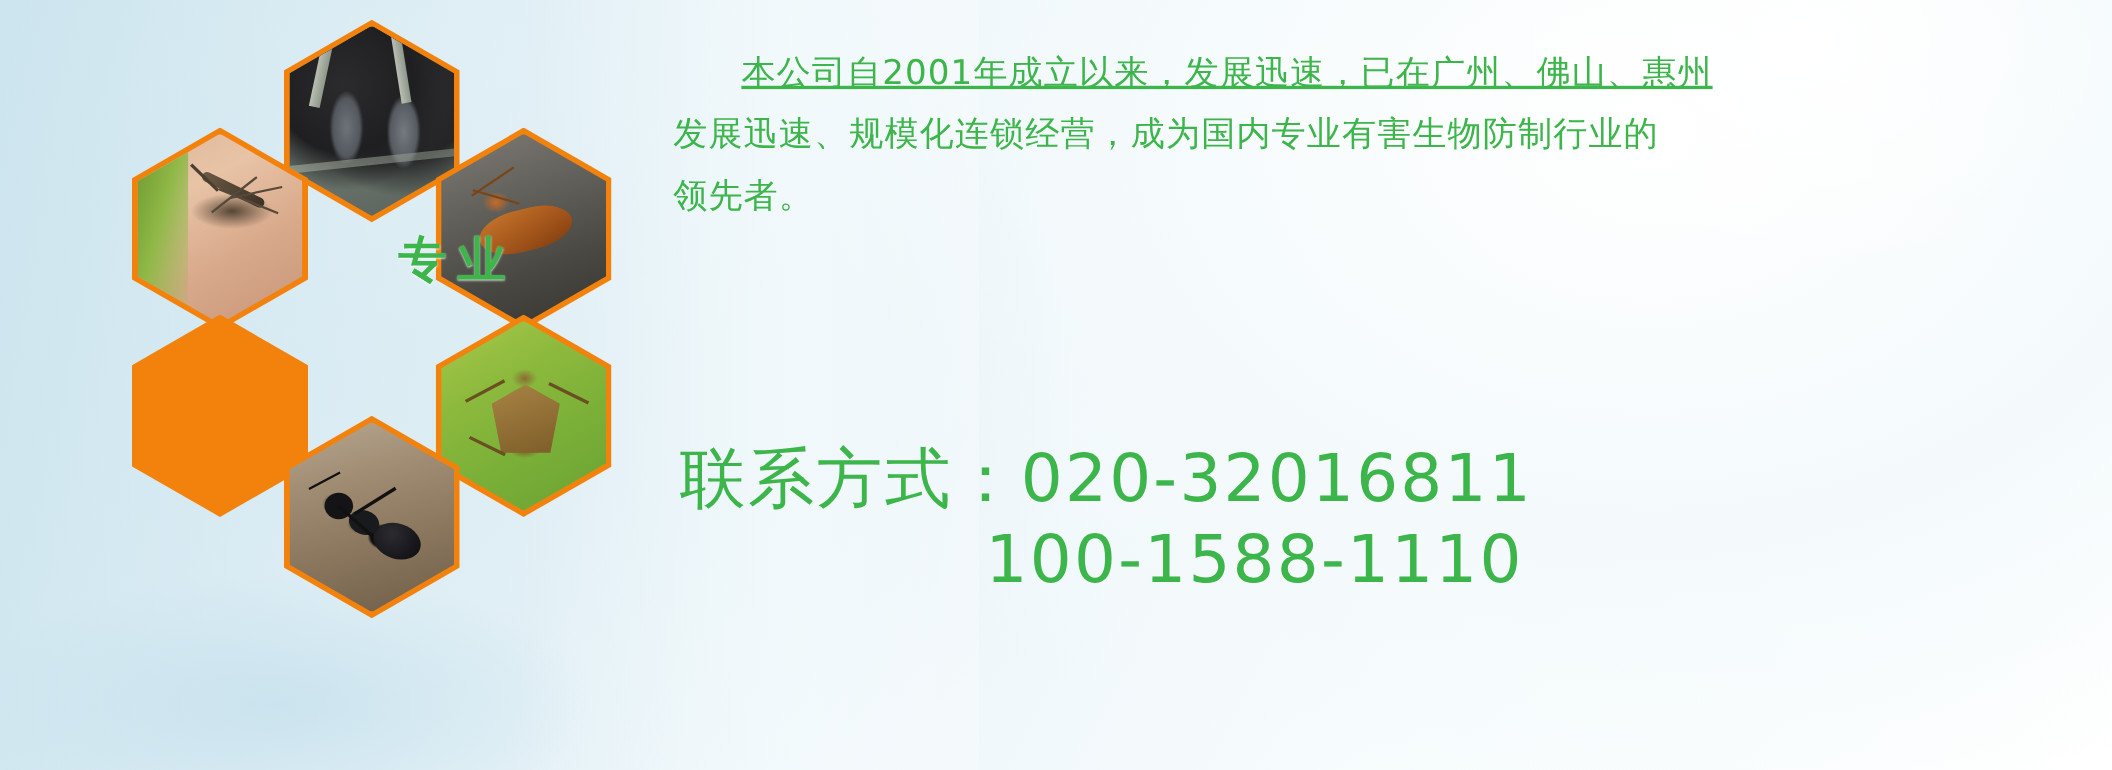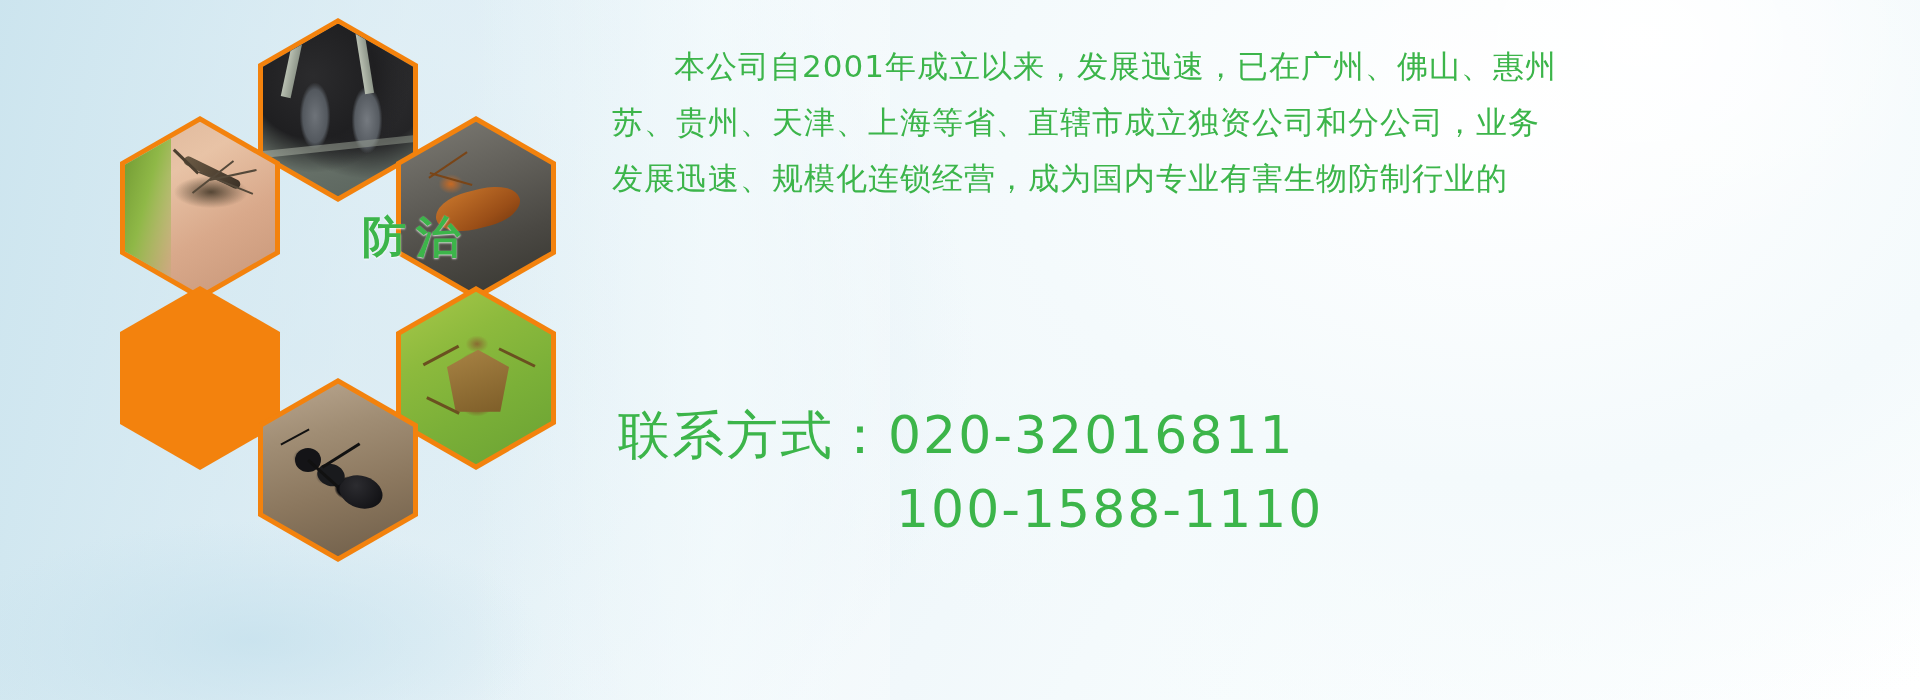--- a/index.html
+++ b/index.html
@@ -115,27 +115,27 @@
   }
   #copy p{
     margin:0;
     color:#3cb54a;
     font-size:31px;
     line-height:56px;
     letter-spacing:1px;
     font-family:"DejaVu Sans","Liberation Sans",sans-serif;
     white-space:nowrap;
   }
-  #copy p.indent{text-indent:62px;}
+  #copy p.indent{text-indent:62px;text-decoration:underline;}
 
   #contact{position:absolute;left:618px;top:398px;width:1290px;}
   #contact .row{
     color:#3cb54a;
     font-family:"DejaVu Sans","Liberation Sans",sans-serif;
-    font-size:52px;
+    font-size:60px;
     line-height:74px;
     letter-spacing:2px;
     white-space:nowrap;
   }
   #contact .row.second{padding-left:278px;}
 </style>
 </head>
 <body>
 
 <div id="stage">
@@ -212,28 +212,28 @@
           <div style="position:absolute;left:32px;top:64px;width:26px;height:24px;border-radius:50%;
                       background:#141417;"></div>
           <div style="position:absolute;left:40px;top:88px;width:40px;height:3px;background:#111;transform:rotate(42deg);"></div>
           <div style="position:absolute;left:56px;top:70px;width:44px;height:3px;background:#111;transform:rotate(-32deg);"></div>
           <div style="position:absolute;left:16px;top:52px;width:32px;height:2px;background:#111;transform:rotate(-28deg);"></div>
         </div>
       </div>
     </div>
 
     <div id="brand">
-      <span id="brand-line2">防治</span>
+      <span class="l1">专业</span>
     </div>
   </div>
 
   <div id="copy">
     <p class="indent">本公司自2001年成立以来，发展迅速，已在广州、佛山、惠州</p>
-    <p>苏、贵州、天津、上海等省、直辖市成立独资公司和分公司，业务</p>
     <p>发展迅速、规模化连锁经营，成为国内专业有害生物防制行业的</p>
+    <p>领先者。</p>
   </div>
 
   <div id="contact">
     <div class="row">联系方式：020-32016811</div>
     <div class="row second">100-1588-1110</div>
   </div>
 
 </div>
 
 </body></html>

